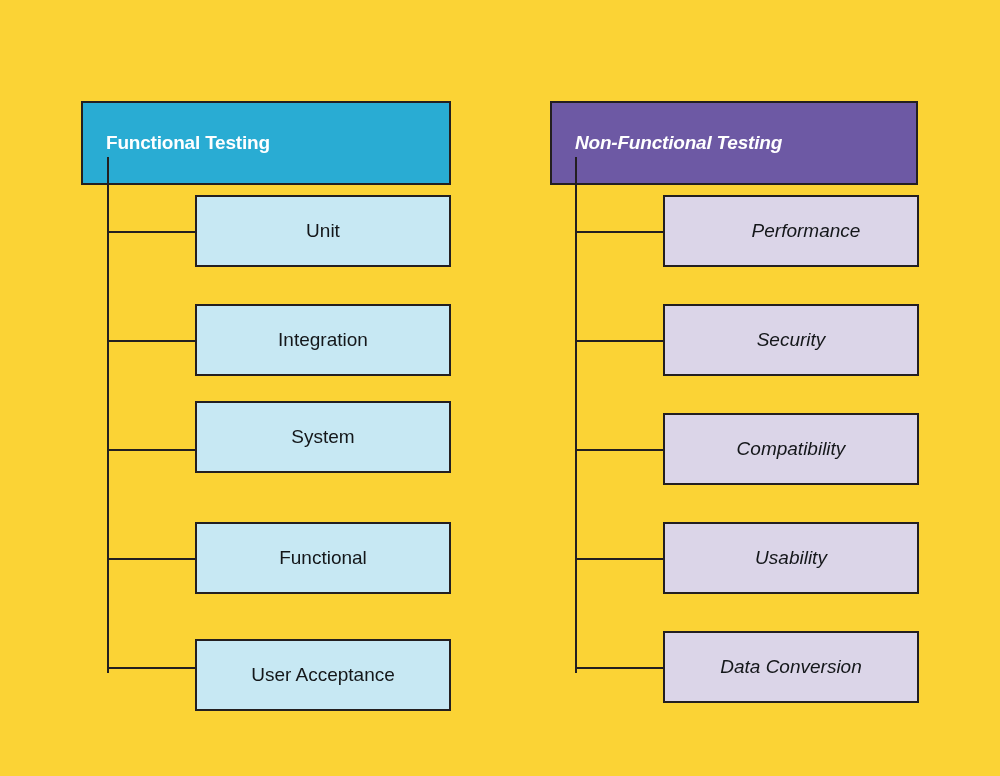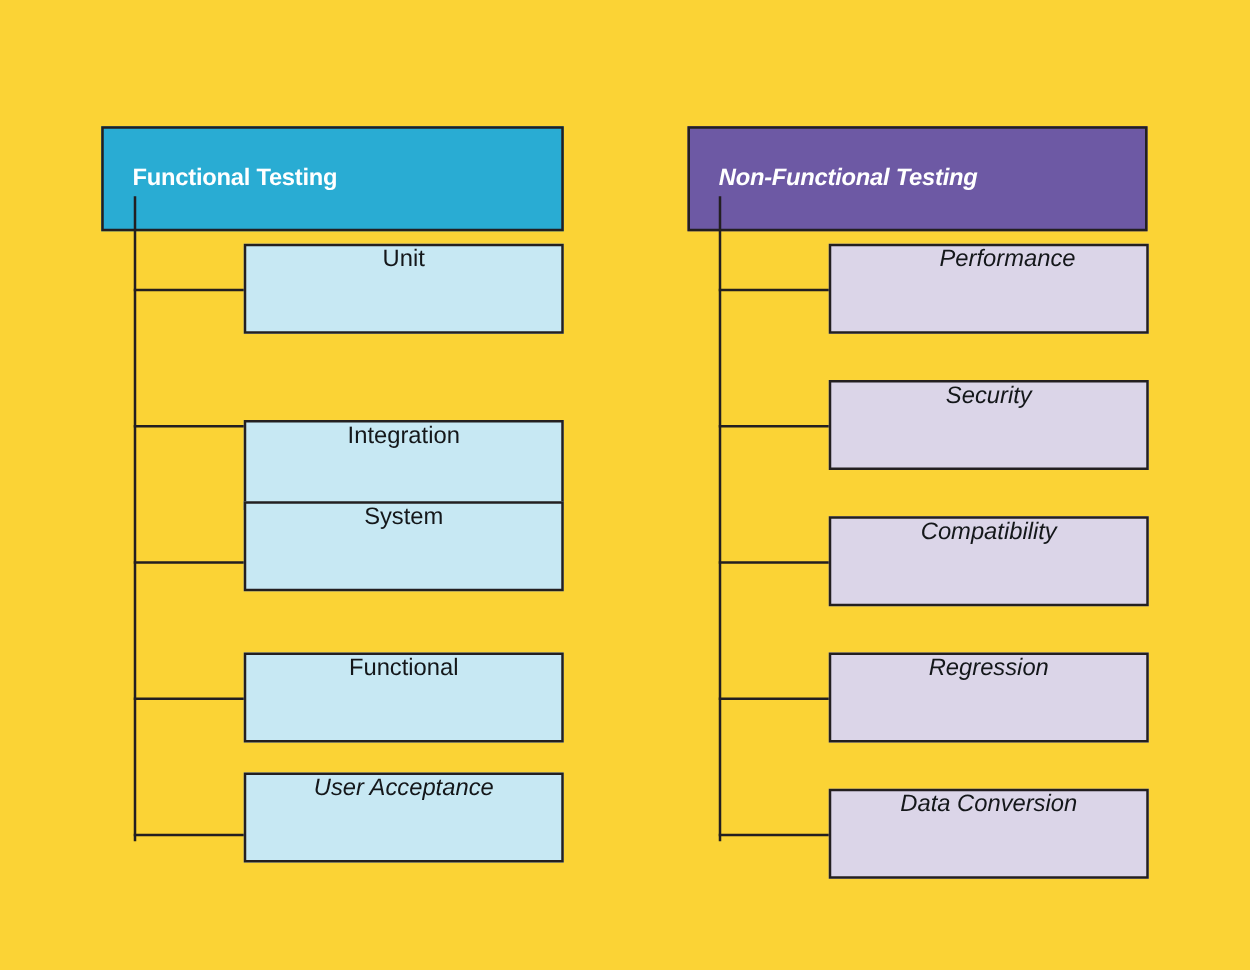--- a/index.html
+++ b/index.html
@@ -60,21 +60,21 @@
     white-space: nowrap;
   }
 
   
   .child-box {
     position: absolute;
     height: 72px;
     border: 2px solid #231f20;
     box-sizing: border-box;
     display: flex;
-    align-items: flex-start;
+    align-items: center;
     justify-content: center;
   }
   .child-functional {
     left: 195px;
     width: 256px;
     background: #c7e8f3;
   }
   .child-nonfunctional {
     left: 163px;  
     width: 256px; 
@@ -132,30 +132,30 @@
 
     <div class="branch branch-functional" style="top:231px;"></div>
     <div class="branch branch-functional" style="top:340px;"></div>
     <div class="branch branch-functional" style="top:449px;"></div>
     <div class="branch branch-functional" style="top:558px;"></div>
     <div class="branch branch-functional" style="top:667px;"></div>
 
     <div class="child-box child-functional" style="top:195px;">
       <span class="child-label">Unit</span>
     </div>
-    <div class="child-box child-functional" style="top:304px;margin-top:32px;">
+    <div class="child-box child-functional" style="top:304px;">
       <span class="child-label">Integration</span>
     </div>
     <div class="child-box child-functional" style="top:401px;">
       <span class="child-label">System</span>
     </div>
     <div class="child-box child-functional" style="top:522px;">
       <span class="child-label">Functional</span>
     </div>
-    <div class="child-box child-functional" style="top:618px;font-style:italic;">
+    <div class="child-box child-functional" style="top:639px;">
       <span class="child-label">User Acceptance</span>
     </div>
   </div>
 
   <div class="column" id="column-nonfunctional">
 
     <div class="header-box" id="header-nonfunctional">
       <span class="header-label">Non-Functional Testing</span>
     </div>
 
@@ -170,20 +170,20 @@
     <div class="child-box child-nonfunctional" style="top:195px;padding-left:30px;">
       <span class="child-label">Performance</span>
     </div>
     <div class="child-box child-nonfunctional" style="top:304px;">
       <span class="child-label">Security</span>
     </div>
     <div class="child-box child-nonfunctional" style="top:413px;">
       <span class="child-label">Compatibility</span>
     </div>
     <div class="child-box child-nonfunctional" style="top:522px;">
-      <span class="child-label">Regression</span>
+      <span class="child-label">Usability</span>
     </div>
     <div class="child-box child-nonfunctional" style="top:631px;">
       <span class="child-label">Data Conversion</span>
     </div>
   </div>
 
 </div>
 
 </body></html>

